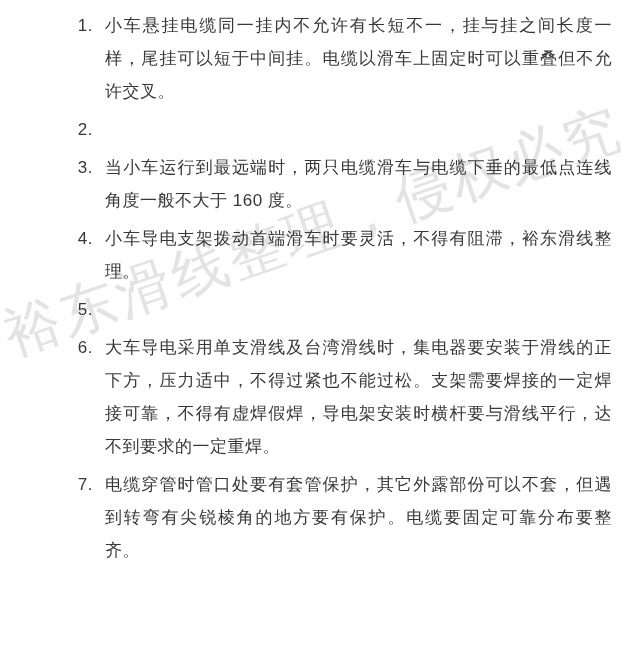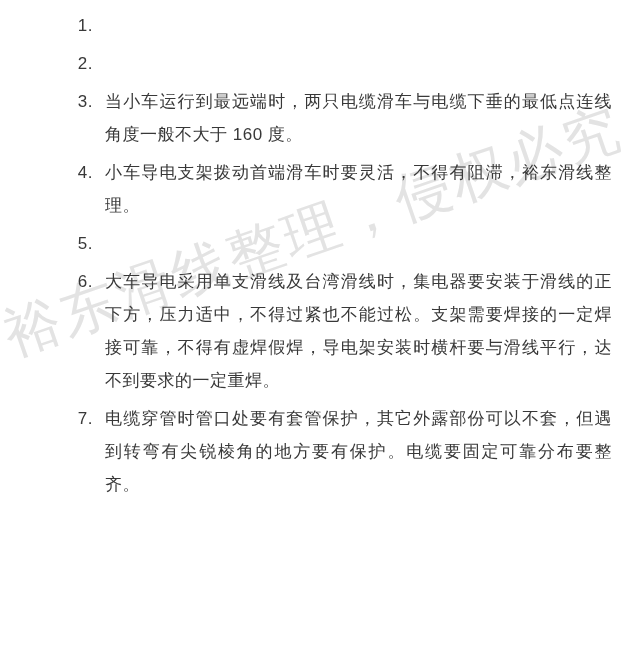--- a/index.html
+++ b/index.html
@@ -46,20 +46,21 @@
 <body>
 
 <div class="page" style="color: rgb(56, 56, 56); background: rgb(255, 255, 255);">
 
   <div class="watermark" style="color: rgb(227, 227, 227); transform: translate(-50%, -50%) rotate(-19deg);">裕东滑线整理，侵权必究</div>
 
   <div class="rules-list">
 
     <div class="rule-item">
       <div class="rule-num">1.</div>
+      <div class="rule-text">小车悬挂电缆同一挂内不允许有长短不一，挂与挂之间长度一样，尾挂可以短于中间挂。电缆以滑车上固定时可以重叠但不允许交叉。</div>
     </div>
 
     <div class="rule-item">
       <div class="rule-num">2.</div>
     </div>
 
     <div class="rule-item">
       <div class="rule-num">3.</div>
       <div class="rule-text">当小车运行到最远端时，两只电缆滑车与电缆下垂的最低点连线角度一般不大于 160 度。</div>
     </div>

